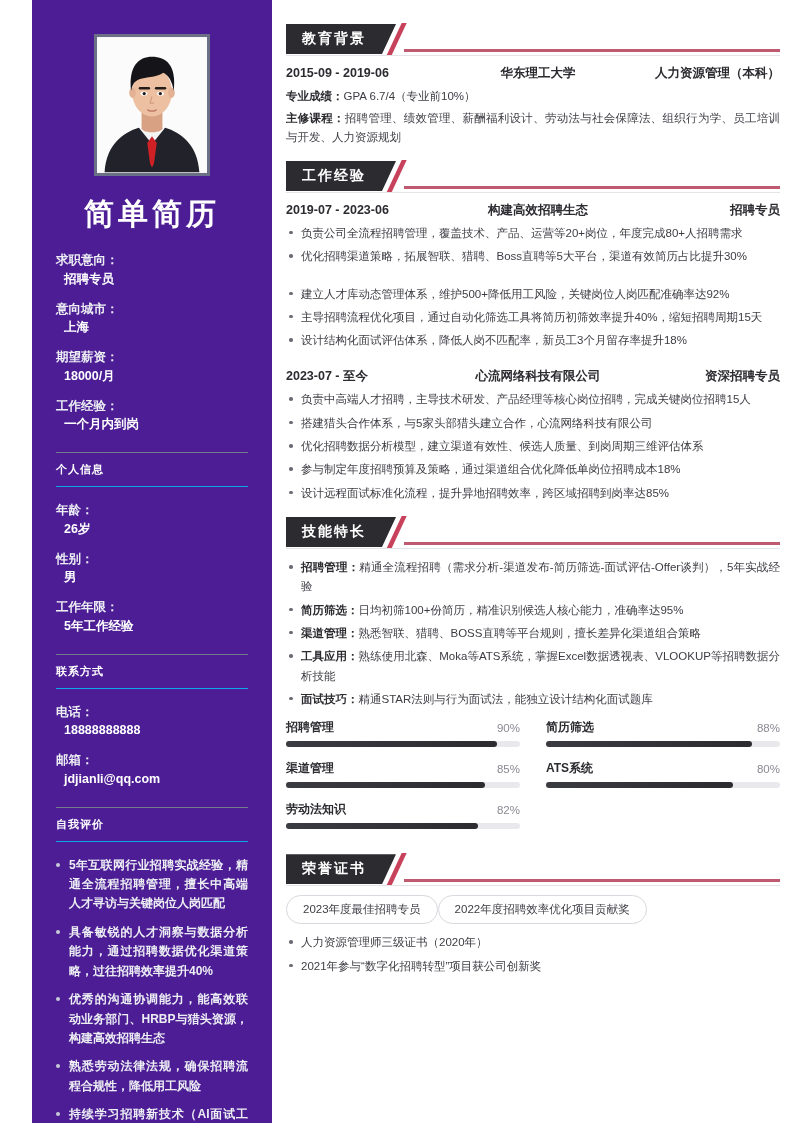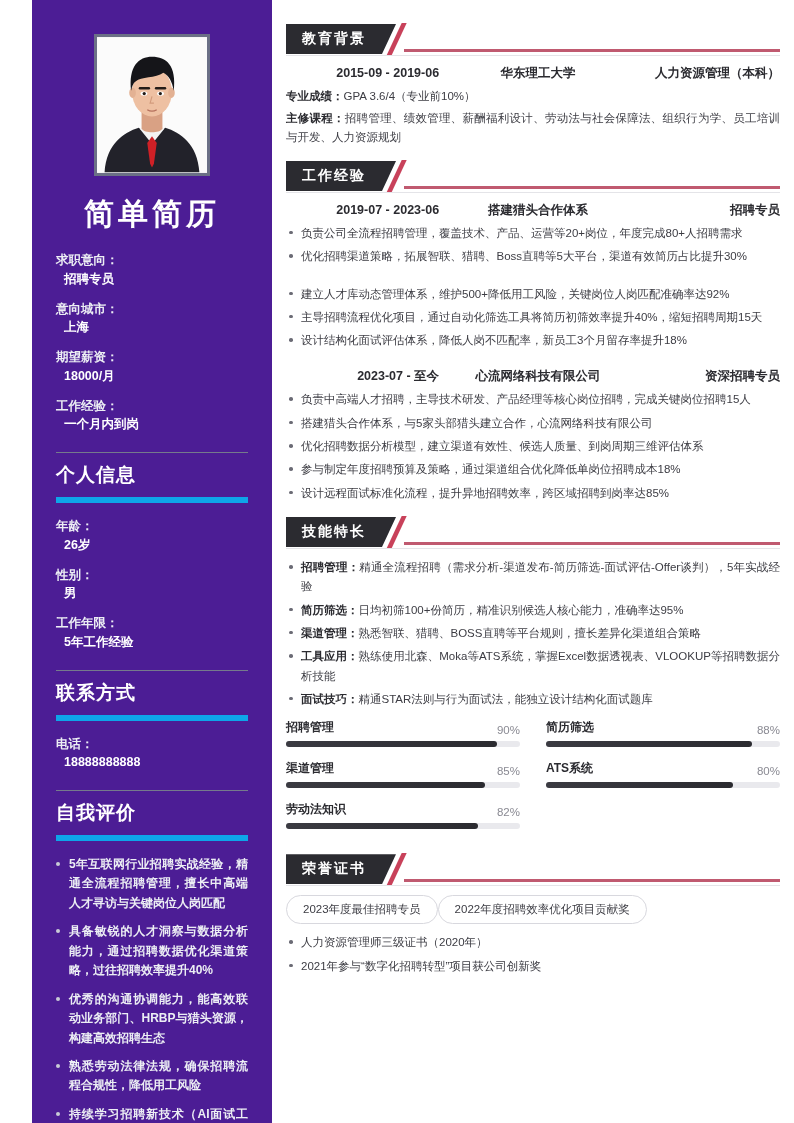--- a/index.html
+++ b/index.html
@@ -47,24 +47,24 @@
     line-height:1.5;
     margin:0 0 11px 0;
     color:#e9eaf0;
     display:flex;
     flex-direction:column;
   }
   .kv .k { font-weight:bold; white-space:nowrap; color:#eceef4; }
   .kv .v { font-weight:bold; margin-left:8px; color:#ffffff; }
   .side-sec { margin-top:18px; }
   .side-sec-title {
-    font-size:19px; font-weight:bold; color:#ffffff;
+    font-size:11px; font-weight:bold; color:#ffffff;
     padding:9px 0 9px 0;
     border-top:1px solid #757a8c;
-    border-bottom:6px solid #0ea5e9;
+    border-bottom:1px solid #0ea5e9;
     margin-bottom:14px;
     letter-spacing:1px;
   }
   .side-list { list-style:none; }
   .side-list li {
     position:relative;
     font-size:12px;
     line-height:1.62;
     font-weight:bold;
     color:#eceef4;
@@ -122,21 +122,21 @@
     background:#e4e4e8;
   }
   .row3 {
     display:flex;
     align-items:baseline;
     font-size:12.5px;
     font-weight:bold;
     color:#2b2b30;
     margin-bottom:5px;
   }
-  .row3 .c1 { width:31%;text-align:right; }
+  .row3 .c1 { width:31%; }
   .row3 .c2 { width:40%; text-align:center; }
   .row3 .c3 { width:29%; text-align:right; }
   .meta {
     font-size:11.5px;
     color:#3c3c43;
     line-height:1.65;
     margin-bottom:3px;
     text-align:justify;
   }
   .meta b { color:#2b2b30; }
@@ -161,21 +161,21 @@
   
   .bars {
     display:grid;
     grid-template-columns:1fr 1fr;
     column-gap:26px;
     row-gap:2px;
     margin-top:10px;
   }
   .bar-item { margin-bottom:11px; }
   .bar-top {
-    display:flex; justify-content:space-between; align-items:flex-end;
+    display:flex; justify-content:space-between; align-items:center;
     margin-bottom:5px;
   }
   .bar-name { font-size:12px; font-weight:bold; color:#2b2b30; }
   .bar-pct { font-size:11.5px; color:#8a8a93; }
   .bar-track {
     height:6px; border-radius:4px; background:#e9e9ed; width:100%;
   }
   .bar-fill {
     height:6px; border-radius:4px;
     background:linear-gradient(90deg,#3b3b42,#2b2b30);
@@ -264,20 +264,24 @@
         <span class="k">工作年限：</span>
         <span class="v">5年工作经验</span>
       </div>
     </section>
 
     <section class="side-sec">
       <div class="side-sec-title">联系方式</div>
       <div class="kv">
         <span class="k">电话：</span>
         <span class="v">18888888888</span>
+      </div>
+      <div class="kv">
+        <span class="k">邮箱：</span>
+        <span class="v">jdjianli@qq.com</span>
       </div>
     </section>
 
     <section class="side-sec">
       <div class="side-sec-title">自我评价</div>
       <ul class="side-list">
         <li>5年互联网行业招聘实战经验，精通全流程招聘管理，擅长中高端人才寻访与关键岗位人岗匹配</li>
         <li>具备敏锐的人才洞察与数据分析能力，通过招聘数据优化渠道策略，过往招聘效率提升40%</li>
         <li>优秀的沟通协调能力，能高效联动业务部门、HRBP与猎头资源，构建高效招聘生态</li>
         <li>熟悉劳动法律法规，确保招聘流程合规性，降低用工风险</li>
@@ -294,39 +298,39 @@
         <div class="sec-slash" style="left:108px;"></div>
         <div class="sec-rule" style="left: 118px; width: calc(100% - 118px);"></div>
         <div class="sec-underline"></div>
       </div>
       <div class="row3">
         <span class="c1">2015-09 - 2019-06</span>
         <span class="c2">华东理工大学</span>
         <span class="c3">人力资源管理（本科）</span>
       </div>
       <div class="meta">
-        <b>专业成绩：</b><span>GPA 3.6/4（专业前10%）</span>
+        <b>专业成绩：</b><span>GPA 6.7/4（专业前10%）</span>
       </div>
       <div class="meta">
         <b>主修课程：</b><span>招聘管理、绩效管理、薪酬福利设计、劳动法与社会保障法、组织行为学、员工培训与开发、人力资源规划</span>
       </div>
     </section>
 
     <section class="sec">
       <div class="sec-head">
         <div class="sec-tag">工作经验</div>
         <div class="sec-slash" style="left:108px;"></div>
         <div class="sec-rule" style="left: 118px; width: calc(100% - 118px);"></div>
         <div class="sec-underline"></div>
       </div>
 
       <div>
         <div class="row3">
           <span class="c1">2019-07 - 2023-06</span>
-          <span class="c2">搭建猎头合作体系</span>
+          <span class="c2">构建高效招聘生态</span>
           <span class="c3">招聘专员</span>
         </div>
         <ul class="bullets">
           <li>负责公司全流程招聘管理，覆盖技术、产品、运营等20+岗位，年度完成80+人招聘需求</li>
           <li>优化招聘渠道策略，拓展智联、猎聘、Boss直聘等5大平台，渠道有效简历占比提升30%</li>
         </ul>
         <div class="gap"></div>
         <ul class="bullets">
           <li>建立人才库动态管理体系，维护500+降低用工风险，关键岗位人岗匹配准确率达92%</li>
           <li>主导招聘流程优化项目，通过自动化筛选工具将简历初筛效率提升40%，缩短招聘周期15天</li>

